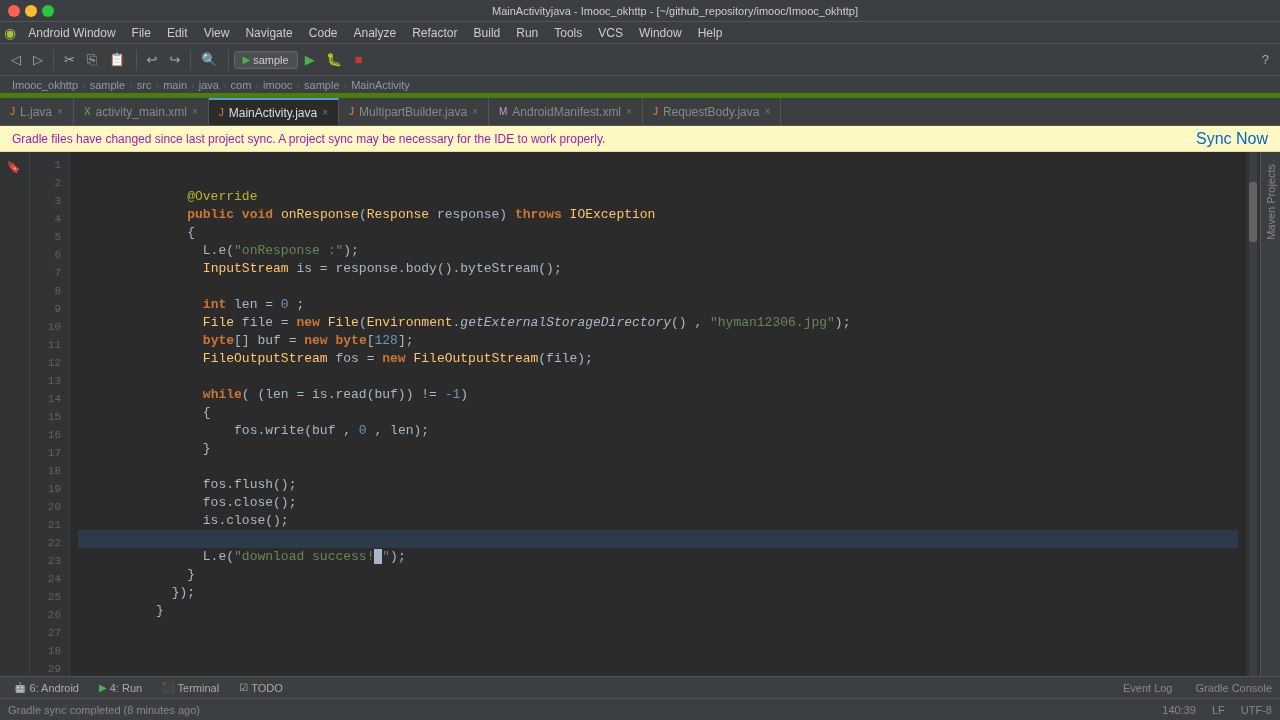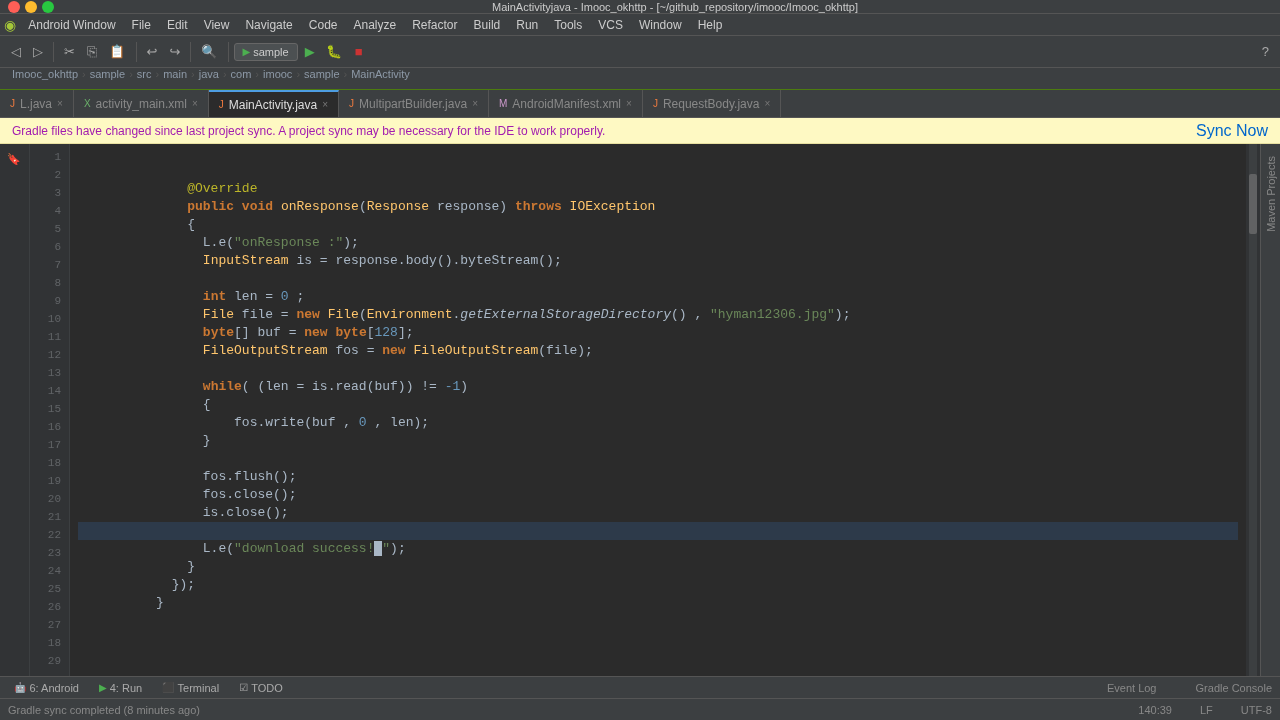--- a/index.html
+++ b/index.html
@@ -10,21 +10,21 @@
       color: #a9b7c6;
       width: 1280px;
       height: 720px;
       overflow: hidden;
       display: flex;
       flex-direction: column;
     }
 
     
     .title-bar {
-      height: 14px;
+      height: 22px;
       background: #3c3f41;
       display: flex;
       align-items: center;
       padding: 0 8px;
       gap: 24px;
       border-bottom: 1px solid #555;
       flex-shrink: 0;
     }
     .traffic-lights { display: flex; gap: 5px; align-items: center; }
     .traffic-light {
@@ -93,24 +93,24 @@
       gap: 3px;
     }
     .run-icon { color: #4CAF50; font-size: 10px; }
     .toolbar-spacer { flex: 1; }
 
     
     .breadcrumb-bar {
       height: 22px;
       background: #3c3f41;
       display: flex;
-      align-items: flex-start;
+      align-items: center;
       padding: 0 8px;
       gap: 0;
-      border-bottom: 1px solid #4d7c0f;
+      border-bottom: 5px solid #4d7c0f;
       flex-shrink: 0;
     }
     .breadcrumb-item {
       color: #8d99a7;
       font-size: 11px;
       padding: 0 4px;
     }
     .breadcrumb-sep { color: #555; font-size: 11px; }
 
     
@@ -342,21 +342,21 @@
       padding: 0 8px;
       flex-shrink: 0;
     }
     .status-text {
       color: #888;
       font-size: 11px;
       flex: 1;
     }
     .status-right {
       display: flex;
-      gap: 28px;
+      gap: 16px;
       color: #888;
       font-size: 11px;
     }
   </style>
 </head>
 <body>
 
 <div class="title-bar">
   <div class="traffic-lights">
     <div class="traffic-light tl-close"></div>
@@ -624,21 +624,21 @@
   <div class="bottom-tab">
     <span class="bottom-tab-icon">⬛</span>
     <span>Terminal</span>
   </div>
   <div class="bottom-tab">
     <span class="bottom-tab-icon">☑</span>
     <span>TODO</span>
   </div>
   <div class="bottom-spacer"></div>
   <div class="bottom-status">
-    <span style="cursor:pointer; margin-right:24px;">Event Log</span>
+    <span style="cursor:pointer; margin-right:8px;">Event Log</span>
     <span style="cursor:pointer;margin-left:12px;">Gradle Console</span>
   </div>
 </div>
 
 <div class="status-bar">
   <span class="status-text">Gradle sync completed (8 minutes ago)</span>
   <div class="status-right">
     <span>140:39</span>
     <span>LF</span>
     <span>UTF-8</span>

